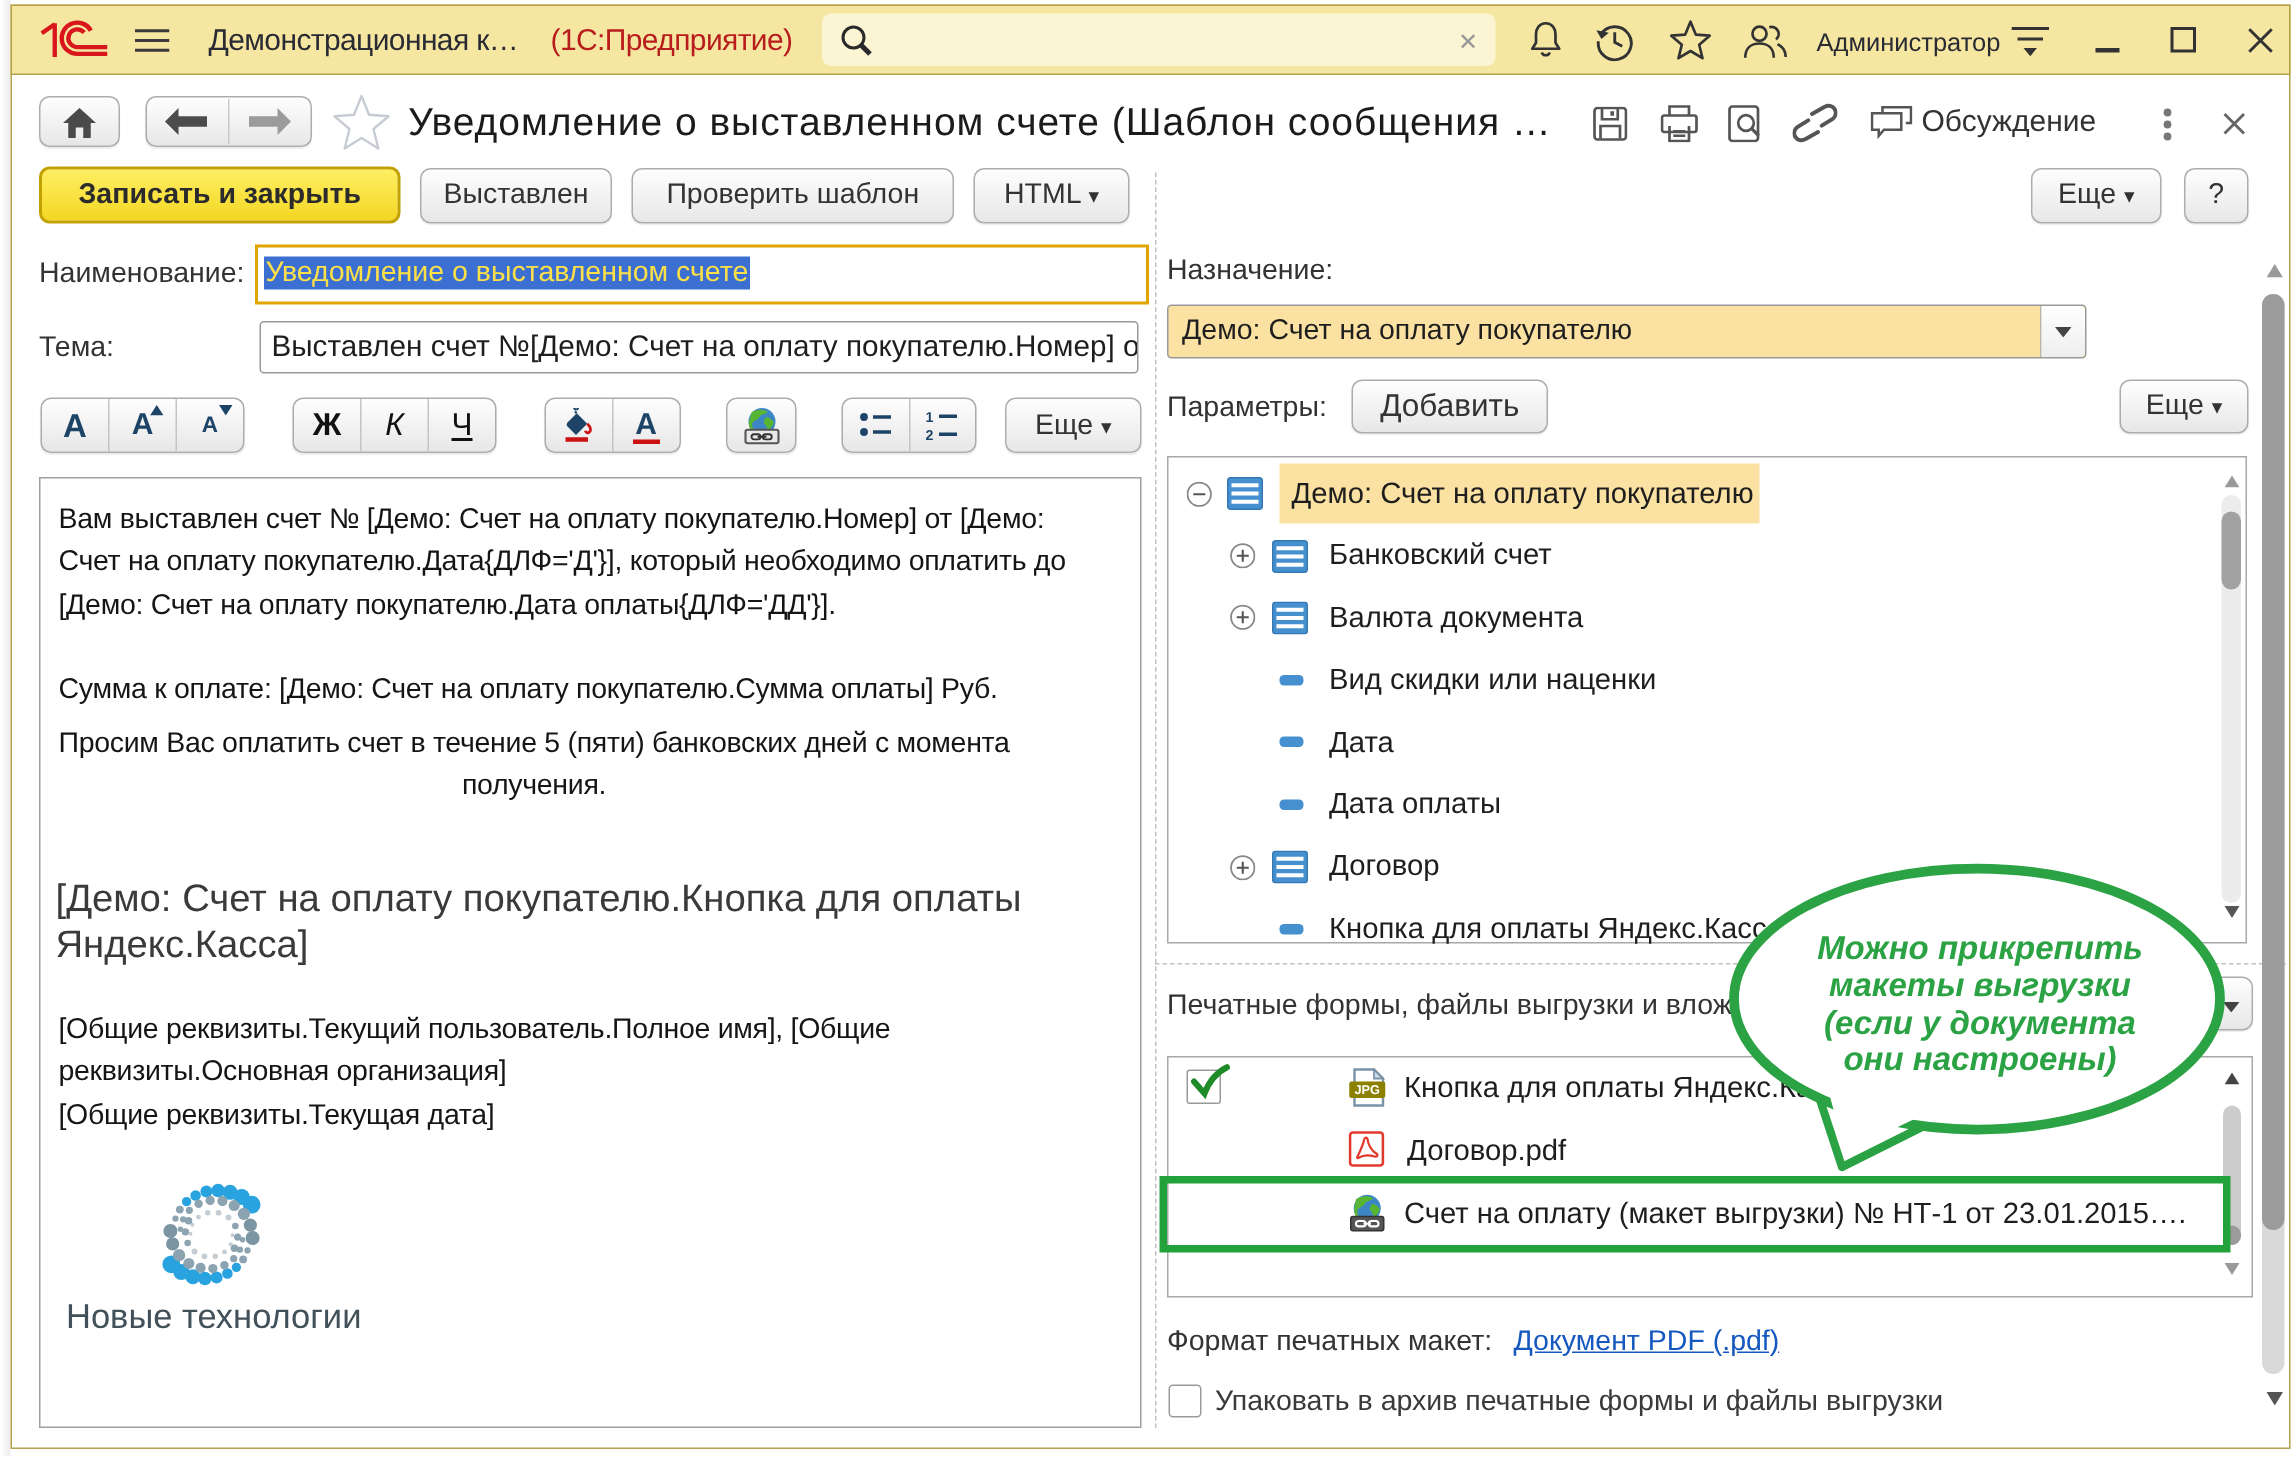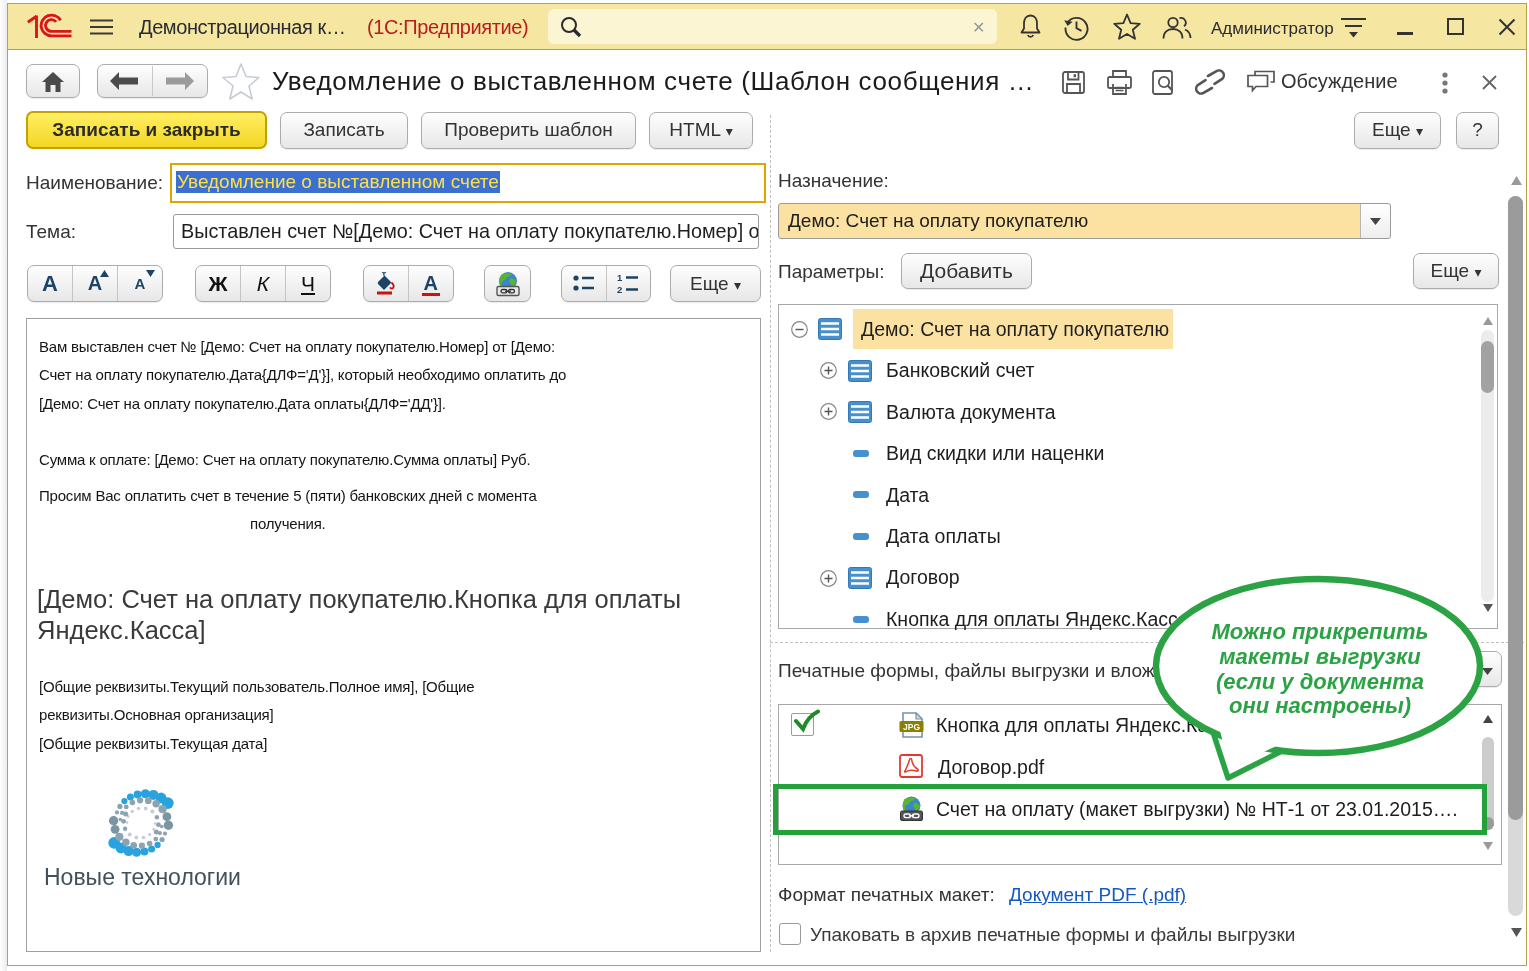--- a/index.html
+++ b/index.html
@@ -169,21 +169,21 @@
       <circle cx="3" cy="19" r="2.6" fill="#777"></circle>
   </svg>
 </div>
 <div class="abs" style="left:1481px; top:74px; width:17px; height:17px;">
   <svg width="17" height="17" viewBox="0 0 17 17">
       <path d="M2 2 L15 15 M15 2 L2 15" stroke="#666" stroke-width="1.9"></path>
     </svg>
 </div>
 
 <div class="ybtn" style="left:26px; top:111px; width:241px; height:38px; font-size:19px; line-height:34px;">Записать и закрыть</div>
-<div class="btn btn-sm" style="left:280px; top:112px; width:128px; height:37px; font-size:19px; line-height:34px;">Записать</div>
+<div class="btn btn-sm" style="left:280px; top:112px; width:128px; height:37px; font-size:19px; line-height:34px;">Выставлен</div>
 <div class="btn btn-sm" style="left:421px; top:112px; width:215px; height:37px; font-size:19px; line-height:34px;">Проверить шаблон</div>
 <div class="btn btn-sm" style="left:649px; top:112px; width:104px; height:37px; font-size:19px; line-height:34px;">HTML <span style="font-size:14px;">▾</span></div>
 <div class="btn btn-sm" style="left:1354px; top:112px; width:87px; height:37px; font-size:19px; line-height:34px;">Еще <span style="font-size:14px;">▾</span></div>
 <div class="btn btn-sm" style="left:1456px; top:112px; width:43px; height:37px; font-size:19px; line-height:34px;">?</div>
 
 <div class="lbl" style="left:26px; top:172px;">Наименование:</div>
 <div class="abs" style="left:170px; top:163px; width:596px; height:40px; border:2px solid #e0a500; background:#fff;"></div>
 <div class="abs nw" style="left:176px; top:171px; font-size:19px; color:#fde047; background:#3c6fd2; padding:0 1px;">Уведомление о выставленном счете</div>
 <div class="lbl" style="left:26px; top:221px;">Тема:</div>
 <div class="abs" style="left:173px; top:214px; width:586px; height:35px; border:1px solid #9a9a9a; border-radius:3px; background:#fff; overflow:hidden;">
@@ -267,21 +267,21 @@
   </div>
 </div>
 <div class="fgrp" style="left:670px; width:91px;">
   <div class="fbtn" style="width:90px;">
       <span style="font-size:19px; color:#333;">Еще&nbsp;<span style="font-size:14px;">▾</span></span>
     </div>
 </div>
 
 <div class="abs" style="left:26px; top:318px; width:735px; height:634px; border:1px solid #a0a0a0; background:#fff;"></div>
 <style>
-  .edt { position:absolute; left:39px; font-size:15px; line-height:28.4px; color:#111; letter-spacing:-0.2px; white-space:pre; color:#151515; }
+  .edt { position:absolute; left:39px; font-size:19px; line-height:28.4px; color:#111; letter-spacing:-0.2px; white-space:pre; color:#151515; }
 </style>
 <div class="edt" style="top:333px;">Вам выставлен счет № [Демо: Счет на оплату покупателю.Номер] от [Демо:<br>Счет на оплату покупателю.Дата{ДЛФ='Д'}], который необходимо оплатить до<br>[Демо: Счет на оплату покупателю.Дата оплаты{ДЛФ='ДД'}].</div>
 <div class="edt" style="top:446px;">Сумма к оплате: [Демо: Счет на оплату покупателю.Сумма оплаты] Руб.</div>
 <div class="edt" style="top:482px;text-align:center;">Просим Вас оплатить счет в течение 5 (пяти) банковских дней с момента<br>получения.</div>
 <div class="edt" style="top:584px; left:37px; font-size:25.5px; line-height:30.5px; letter-spacing:0; color:#3a3a3a;">[Демо: Счет на оплату покупателю.Кнопка для оплаты<br>Яндекс.Касса]</div>
 <div class="edt" style="top:673px;">[Общие реквизиты.Текущий пользователь.Полное имя], [Общие<br>реквизиты.Основная организация]<br>[Общие реквизиты.Текущая дата]</div>
 <div class="abs" id="spiral" style="left:97px; top:783px; width:92px; height:82px;">
     <svg width="92" height="82" viewBox="0 0 92 82">
 <circle cx="20.0" cy="29.4" r="2.1" fill="#8ca4b1"></circle>
 <circle cx="22.9" cy="23.4" r="2.6" fill="#8ca4b1"></circle>

